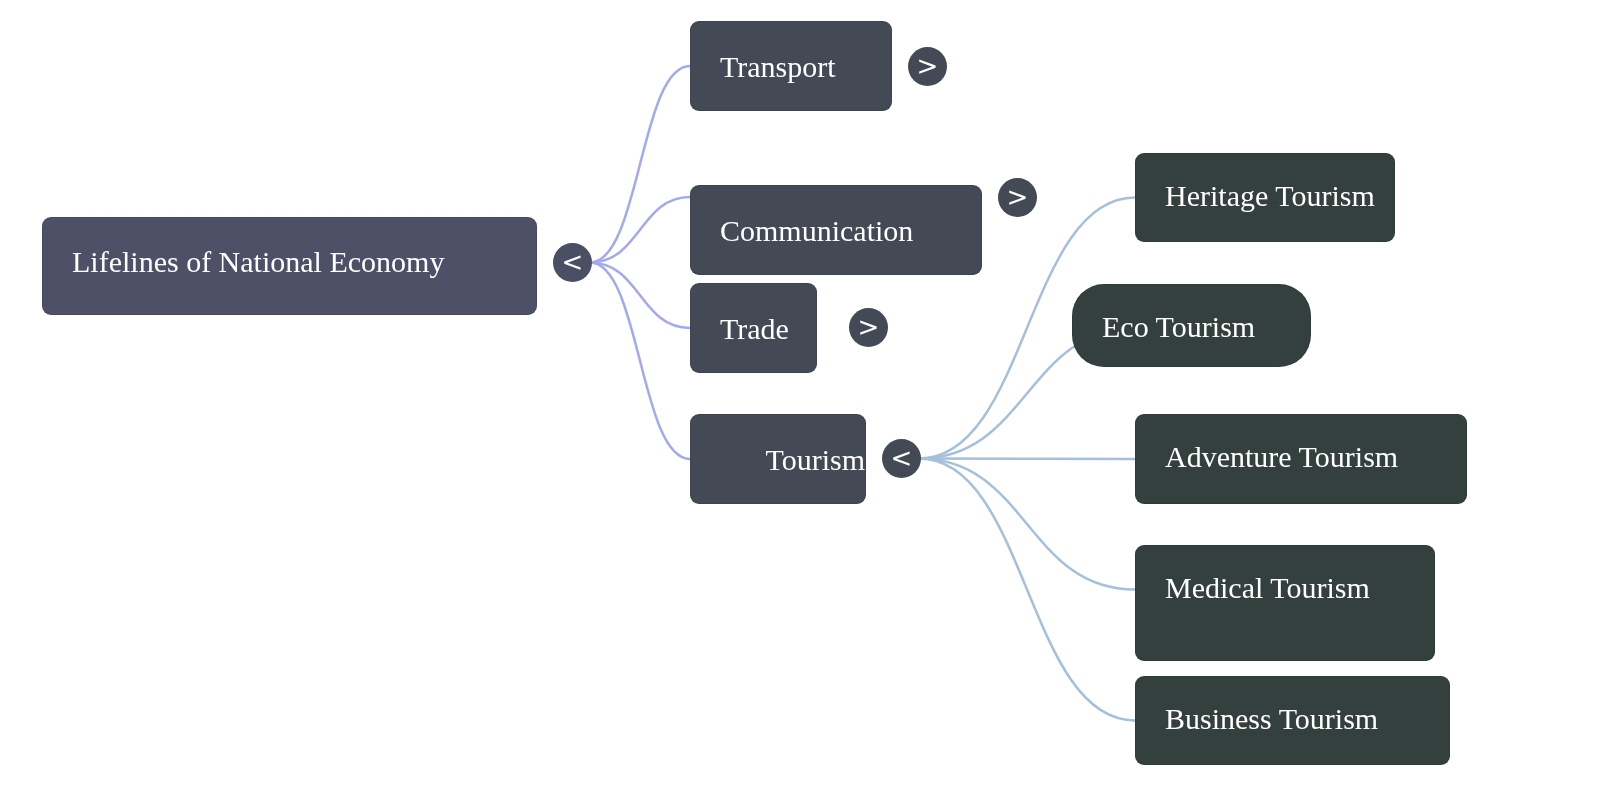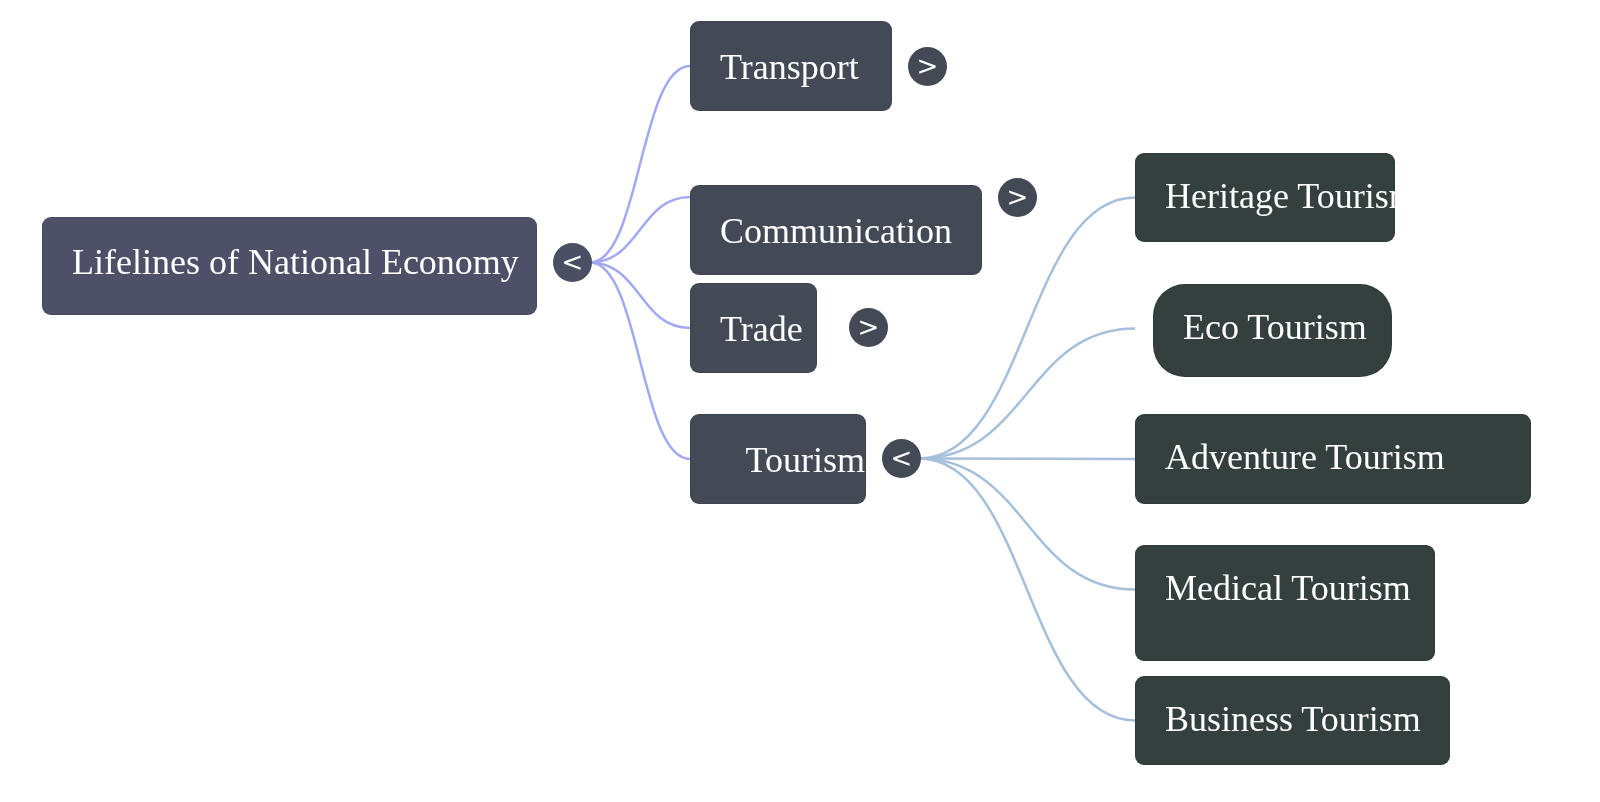--- a/index.html
+++ b/index.html
@@ -19,21 +19,21 @@
       left: 0; top: 0;
       width: 1600px; height: 802px;
       pointer-events: none;
     }
     .node {
       position: absolute;
       box-sizing: border-box;
       height: 90px;
       border-radius: 9px;
       color: #ffffff;
-      font-size: 36px;
+      font-size: 30px;
       line-height: 90px;
       padding-left: 29px;
       white-space: nowrap;
       cursor: pointer;
       border: 1px solid rgba(0,0,0,0.08);
     }
     .node.root { background: #4e5068; height: 98px; line-height: 88px; }
     .node.level1 { background: #434a55; }
     .node.level2 { background: #33403e; }
     .node .label { display: inline-block; }
@@ -98,24 +98,24 @@
 <div class="node level1" style="left:690px; top:414px; width:176px;text-align:right;">
   <span class="label">Tourism</span>
 </div>
 <div class="toggle" style="left:882px; top:439px;">
   <span>&lt;</span>
 </div>
 
 <div class="node level2" style="left:1135px; top:153px; width:260px; height:89px; line-height:84px;">
   <span class="label">Heritage Tourism</span>
 </div>
-<div class="node level2" style="left:1153px; top:284px; width:239px; height:93px; line-height:84px;border-radius:32px;">
+<div class="node level2" style="left:1072px; top:284px; width:239px; height:83px; line-height:84px;border-radius:32px;">
   <span class="label">Eco Tourism</span>
 </div>
-<div class="node level2" style="left:1135px; top:414px; width:396px; height:90px; line-height:84px;">
+<div class="node level2" style="left:1135px; top:414px; width:332px; height:90px; line-height:84px;">
   <span class="label">Adventure Tourism</span>
 </div>
 <div class="node level2" style="left:1135px; top:545px; width:300px; height:116px; line-height:84px;">
   <span class="label">Medical Tourism</span>
 </div>
 <div class="node level2" style="left:1135px; top:676px; width:315px; height:89px; line-height:84px;">
   <span class="label">Business Tourism</span>
 </div>
 
 </body></html>

